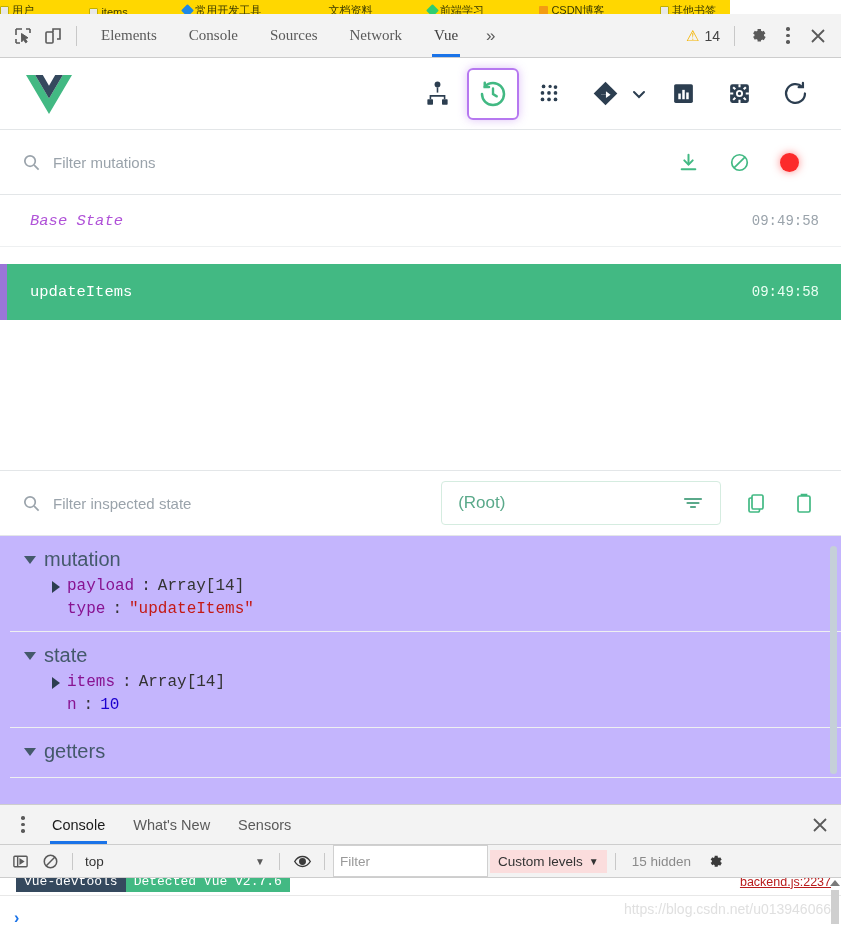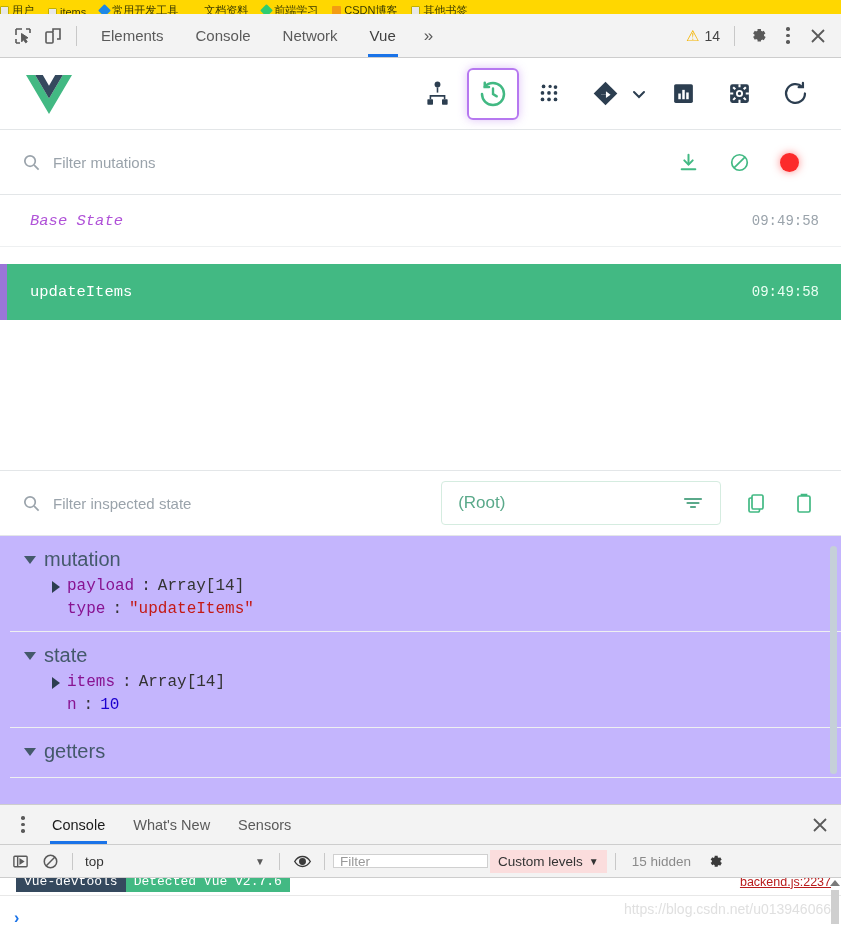--- a/index.html
+++ b/index.html
@@ -5,22 +5,22 @@
   * { box-sizing: border-box; margin: 0; padding: 0; }
   html, body {
     width: 841px; height: 933px;
     font-family: "Liberation Sans", sans-serif;
     background: #fff; overflow: hidden;
   }
   #app { position: relative; width: 841px; height: 933px; background: #fff; }
 
   
   .bookmarks-bar {
-    position: absolute; top: 0; left: 0; width: 841px; height: 14px;
-    background: #ffd700; overflow: hidden; display: flex; align-items: flex-end;
+    position: absolute; top: 0; left: 0; width: 730px; height: 14px;
+    background: #ffd700; overflow: hidden; display: flex; align-items: flex-end; justify-content: space-between;
   }
   .bm-item {
     display: flex; align-items: center; gap: 3px;
     font-size: 11px; color: #3a3a00; white-space: nowrap;
     margin-right: 14px; position: relative; top: 4px;
   }
   .bm-ico { width: 9px; height: 9px; display: inline-block; border-radius: 1px; }
   .bm-ico.folder { background: #e8e8e8; border: 1px solid #c0b000; }
   .bm-ico.diamond { background: #1e88e5; transform: rotate(45deg); }
   .bm-ico.green { background: #2ecc71; transform: rotate(45deg); }
@@ -34,21 +34,21 @@
     display: flex; align-items: center; padding: 0 8px;
   }
   .dt-icon-btn {
     width: 30px; height: 30px; display: flex; align-items: center; justify-content: center;
     color: #5a5a5a; cursor: pointer;
   }
   .dt-sep { width: 1px; height: 20px; background: #c8c8c8; margin: 0 8px; }
   .dt-tabs { display: flex; align-items: center; height: 100%; }
   .dt-tab {
     position: relative; height: 100%; display: flex; align-items: center;
-    padding: 0 16px; font-size: 15px; color: #5a5a5a; cursor: pointer;
+    padding: 0 16px; font-size: 15px; color: #5a5a5a; cursor: pointer; font-family: Liberation Serif, serif;
   }
   .dt-tab.active { color: #404040; }
   .dt-tab.active::after {
     content: ""; position: absolute; left: 14px; right: 14px; bottom: 0;
     height: 3px; background: #1a73e8;
   }
   .dt-more { font-size: 17px; color: #5a5a5a; padding: 0 12px; cursor: pointer; }
   .dt-right { margin-left: auto; display: flex; align-items: center; }
   .dt-warn { display: flex; align-items: center; gap: 5px; font-size: 14px; color: #444; cursor: pointer; padding: 0 6px;}
   .dt-warn .tri { color: #f5b400; font-size: 15px; line-height: 1; }
@@ -181,21 +181,21 @@
     display: flex; align-items: center; padding: 0 6px; gap: 2px;
   }
   .ct-btn { width: 28px; height: 24px; display: flex; align-items: center; justify-content: center; color: #5a5a5a; cursor: pointer; }
   .ct-sep { width: 1px; height: 17px; background: #c8c8c8; margin: 0 6px; }
   .ctx-select {
     display: flex; align-items: center; width: 190px; font-size: 13.5px; color: #333;
     cursor: pointer; padding-left: 4px;
   }
   .ctx-select .cv { margin-left: auto; font-size: 10px; color: #5a5a5a; padding-right: 6px; }
   .console-filter {
-    width: 155px; height: 14px; border: 1px solid #d0d0d0; background: #fff;
+    width: 155px; height: 32px; border: 1px solid #d0d0d0; background: #fff;
     font-size: 13.5px; color: #333; padding: 0 6px; outline: none;
     font-family: "Liberation Sans", sans-serif;
   }
   .console-filter::placeholder { color: #999; }
   .levels {
     background: #fbdddd; color: #333; font-size: 13.5px;
     padding: 4px 8px; display: flex; align-items: center; gap: 6px; cursor: pointer;
   }
   .hidden-count { font-size: 13.5px; color: #8a8a8a; padding: 0 8px; }
   .console-body { position: relative; height: 55px; background: #fff; overflow: hidden; }
@@ -266,20 +266,21 @@
     <div class="dt-icon-btn">
       <svg width="20" height="20" viewBox="0 0 20 20" fill="none" stroke="#5a5a5a" stroke-width="1.6">
         <rect x="3" y="6" width="7" height="11" rx="1"></rect>
         <path d="M10 6V3h7v10h-3"></path>
       </svg>
     </div>
     <div class="dt-sep"></div>
     <div class="dt-tabs">
       <div class="dt-tab">Elements</div>
       <div class="dt-tab">Console</div>
+      <div class="dt-tab">Sources</div>
       <div class="dt-tab">Network</div>
       <div class="dt-tab active">Vue</div>
       <div class="dt-more">»</div>
     </div>
     <div class="dt-right">
       <div class="dt-warn">
         <span class="tri">⚠</span>
         <span>14</span>
       </div>
       <div class="dt-sep"></div>

